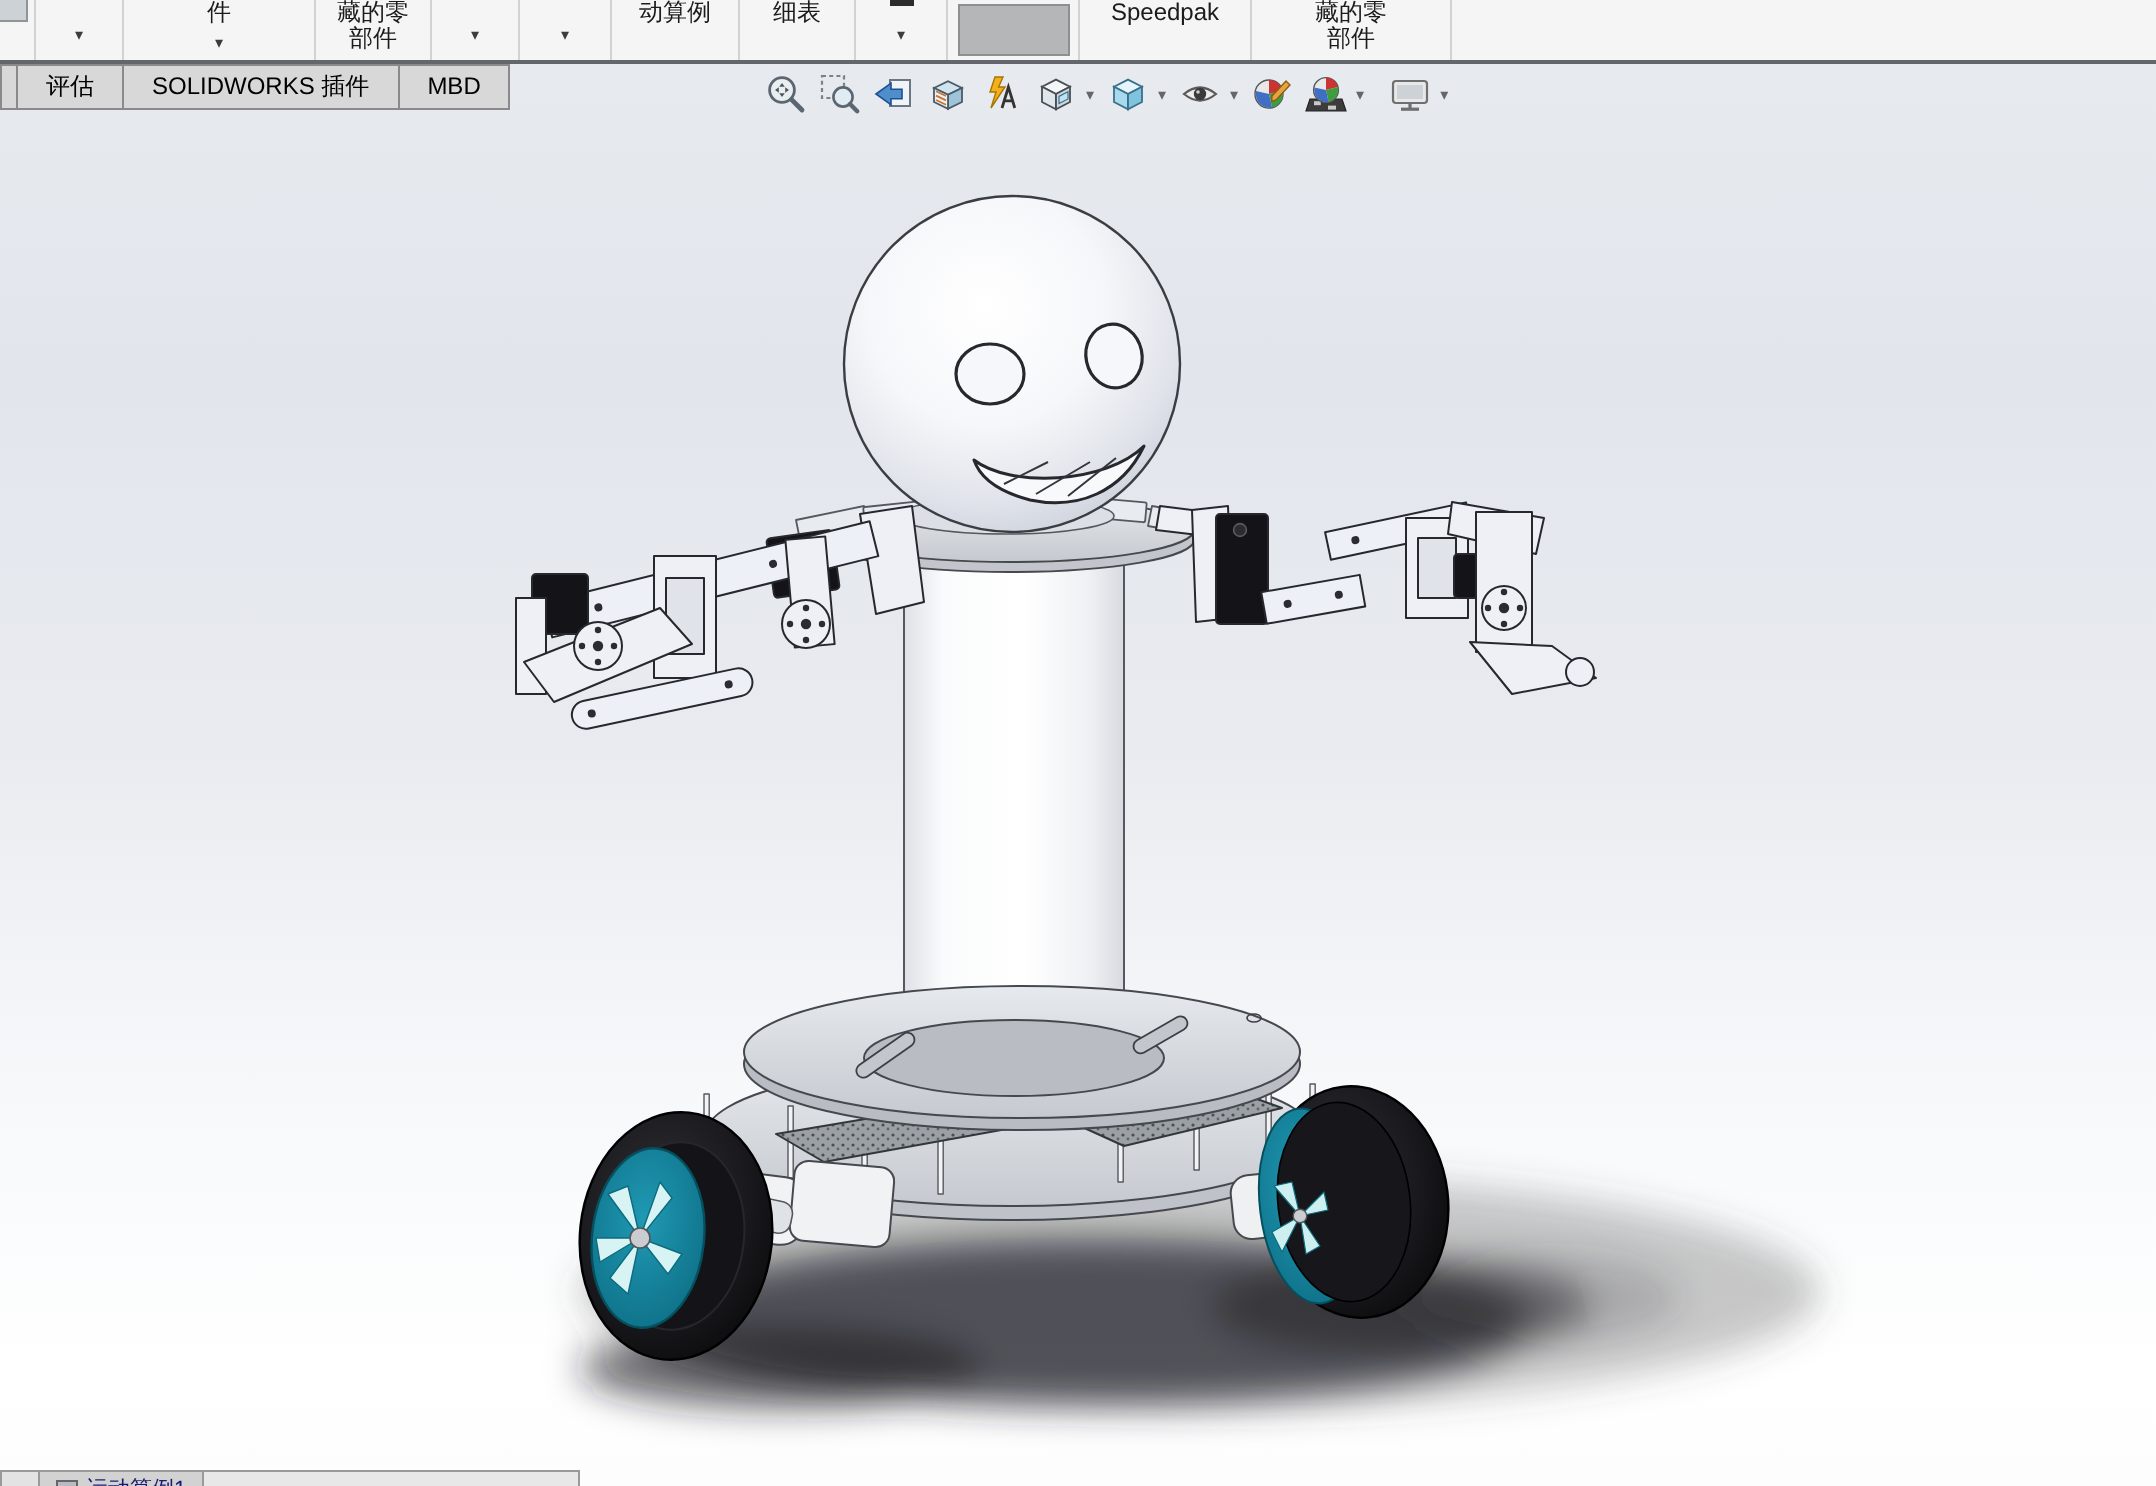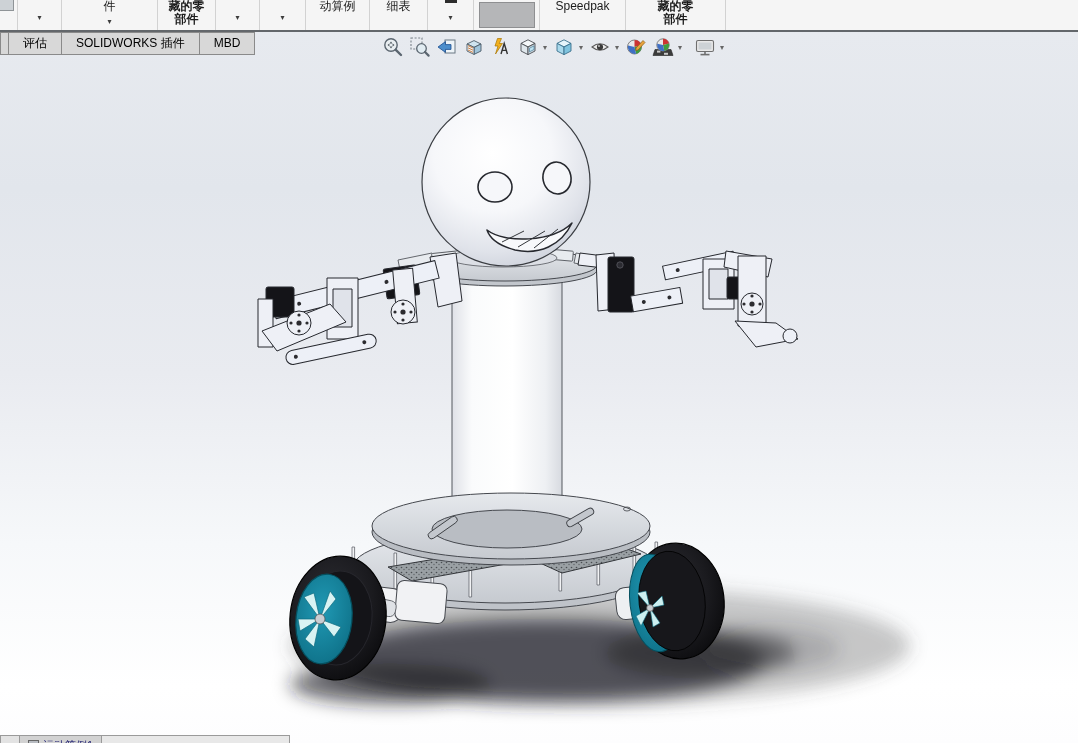--- a/index.html
+++ b/index.html
@@ -4,21 +4,21 @@
 <style>
   html,body{margin:0;padding:0;width:1078px;height:743px;overflow:hidden;
     font-family:"Liberation Sans","DejaVu Sans",sans-serif;background:#fff;}
   
   .ribbon{position:absolute;top:0;left:0;width:1078px;height:30px;background:#f5f5f5;
     border-bottom:2px solid #63676b;display:flex;z-index:30;}
   .rcol{position:relative;height:30px;border-right:1px solid #d2d2d2;display:flex;
     flex-direction:column;align-items:center;justify-content:flex-start;
     font-size:12px;color:#1b1b1b;box-sizing:border-box;}
   .rcol .lbl{line-height:13px;text-align:center;margin-top:0;}
-  .rcol .lbl.wrap{width:40px;word-break:break-all;font-weight:bold;}
+  .rcol .lbl.wrap{width:40px;word-break:break-all;}
   .caret{font-size:8px;color:#3c3c3c;line-height:8px;margin-top:auto;margin-bottom:4px;}
   .caret.only{margin-top:14px;}
   .c-iconstub{width:18px;}
   .iconstub{position:absolute;left:-3px;top:-4px;width:15px;height:13px;background:#cdd2d6;
     border:1px solid #8f9497;}
   .c0{width:44px}.c1{width:96px}.c2{width:58px}.c3{width:44px}.c4{width:46px}
   .c5{width:64px}.c6{width:58px}.c7{width:46px}.c9{width:66px}.c10{width:86px}
   .c11{width:100px}.cfill{flex:1;border-right:none;}
   .partglyph{position:absolute;top:0;left:50%;margin-left:-6px;width:12px;height:3px;background:#2c2c2c;}
   .graybox{width:56px;height:26px;margin:2px auto 0;background:#b5b6b8;border:1px solid #8e8f91;box-sizing:border-box;}

